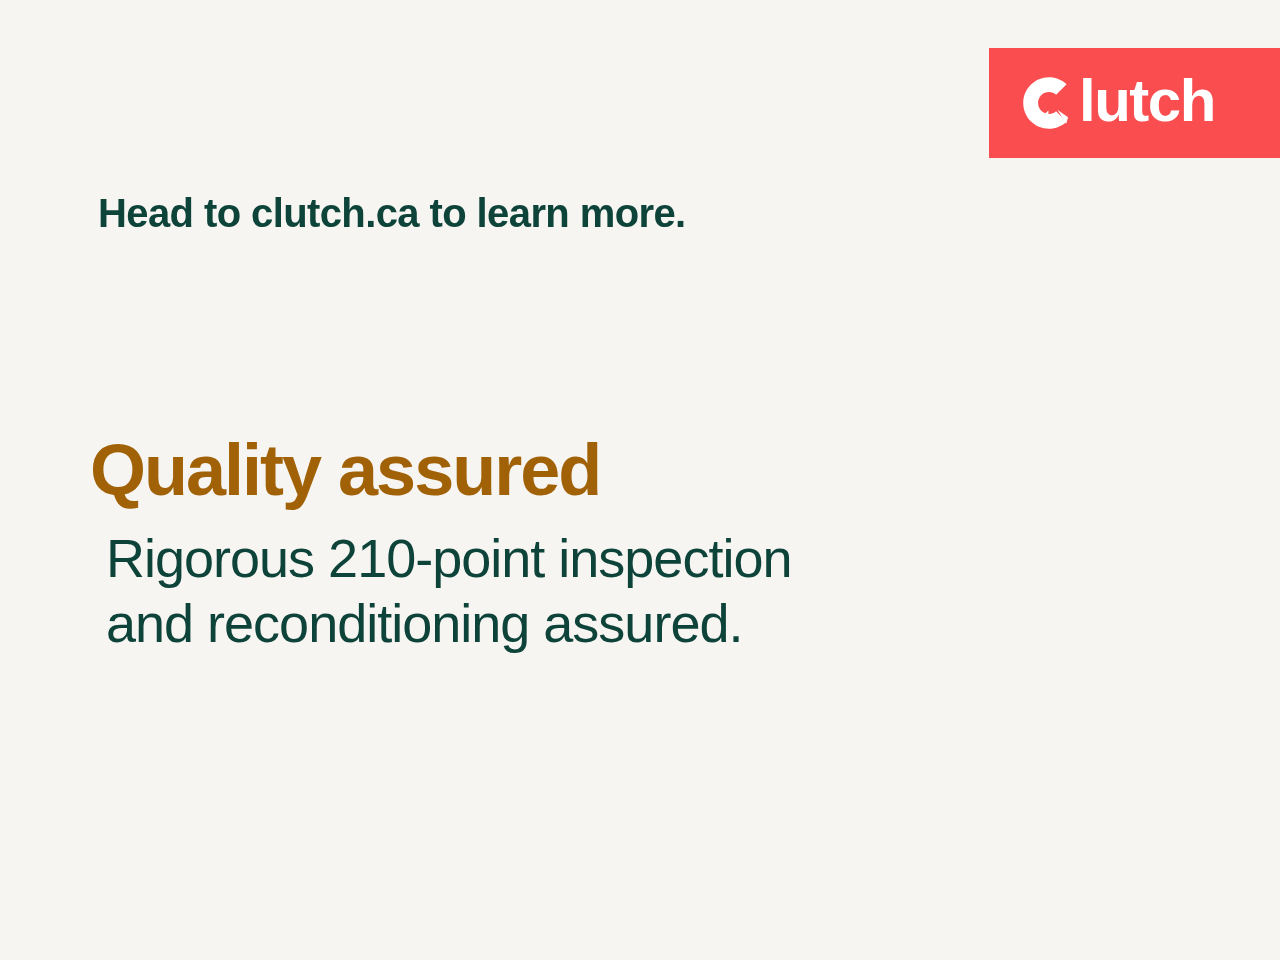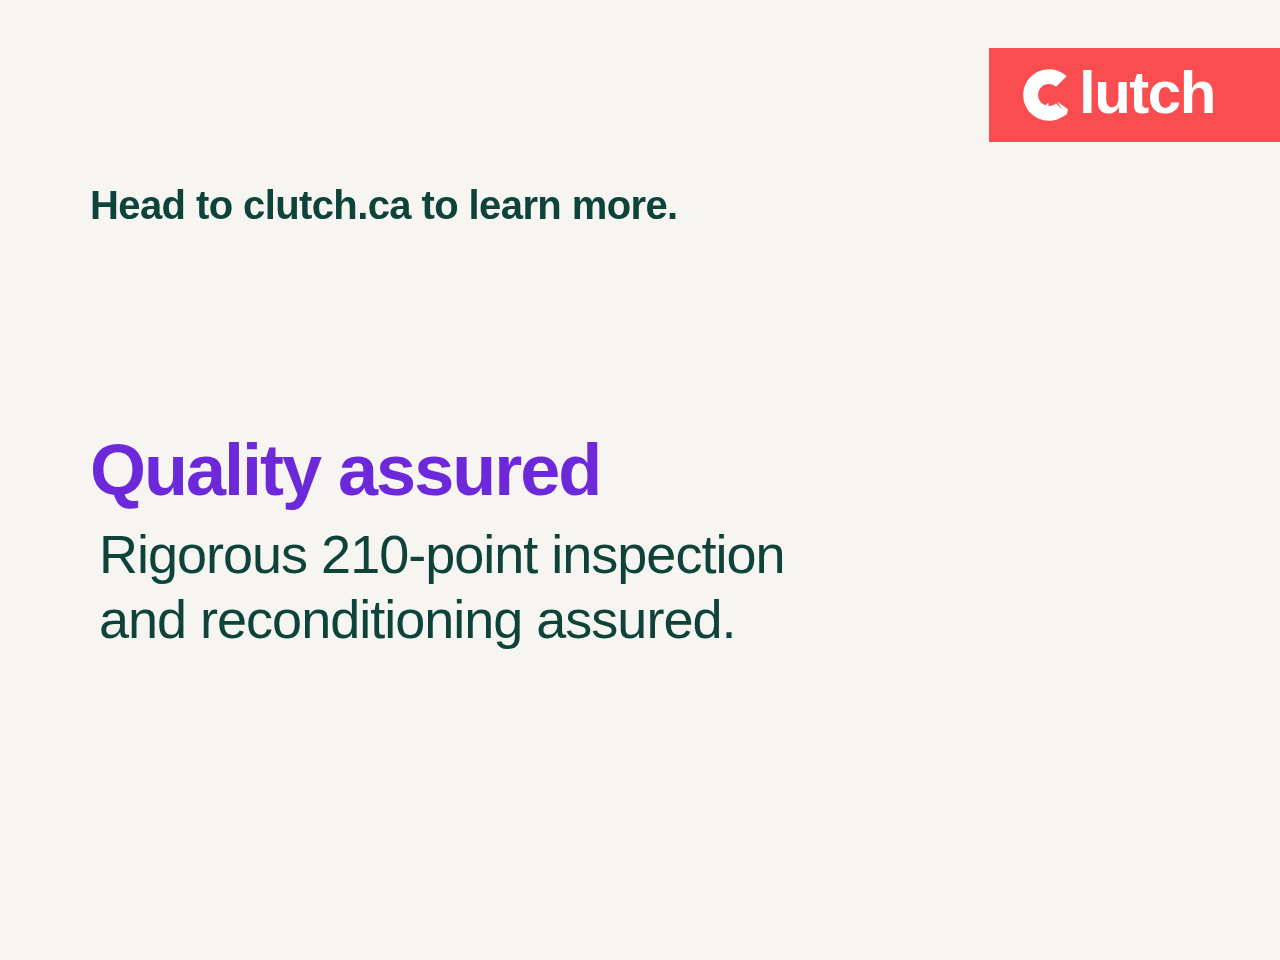--- a/index.html
+++ b/index.html
@@ -23,21 +23,21 @@
     height: 960px;
     background: #f7f5f2;
   }
 
   
   .brand-badge {
     position: absolute;
     left: 989px;
     top: 48px;
     width: 291px;
-    height: 94px;
+    height: 110px;
     background: #fa4d4f;
     display: flex;
     align-items: center;
     justify-content: flex-start;
     padding-left: 32px;
     box-sizing: border-box;
   }
   .brand-lockup {
     display: flex;
     align-items: center;
@@ -59,49 +59,49 @@
     line-height: 1;
     white-space: nowrap;
     transform: translateY(-2px);
   }
 
   
   .eyebrow {
     position: absolute;
     left: 90px;
     top: 182px;
-    margin: 0;
+    margin: 8px;
     color: #0d4339;
     font-family: "Liberation Sans", sans-serif;
     font-size: 40px;
     font-weight: bold;
     letter-spacing: -0.6px;
     line-height: 1.18;
     white-space: nowrap;
   }
 
   
   .message {
     position: absolute;
     left: 90px;
     top: 432px;
     width: 900px;
   }
   .headline {
     margin: 0 0 12px 0;
-    color: #6d28d9;
+    color: #a16207;
     font-family: "Liberation Sans", sans-serif;
     font-size: 72px;
     font-weight: bold;
     letter-spacing: -2px;
     line-height: 1.08;
     white-space: nowrap;
   }
   .subheadline {
-    margin: 9px;
+    margin: 16px;
     color: #0d4339;
     font-family: "Liberation Sans", sans-serif;
     font-size: 54px;
     font-weight: normal;
     letter-spacing: -1px;
     line-height: 1.2;
   }
   .subheadline .line {
     display: block;
     white-space: nowrap;

